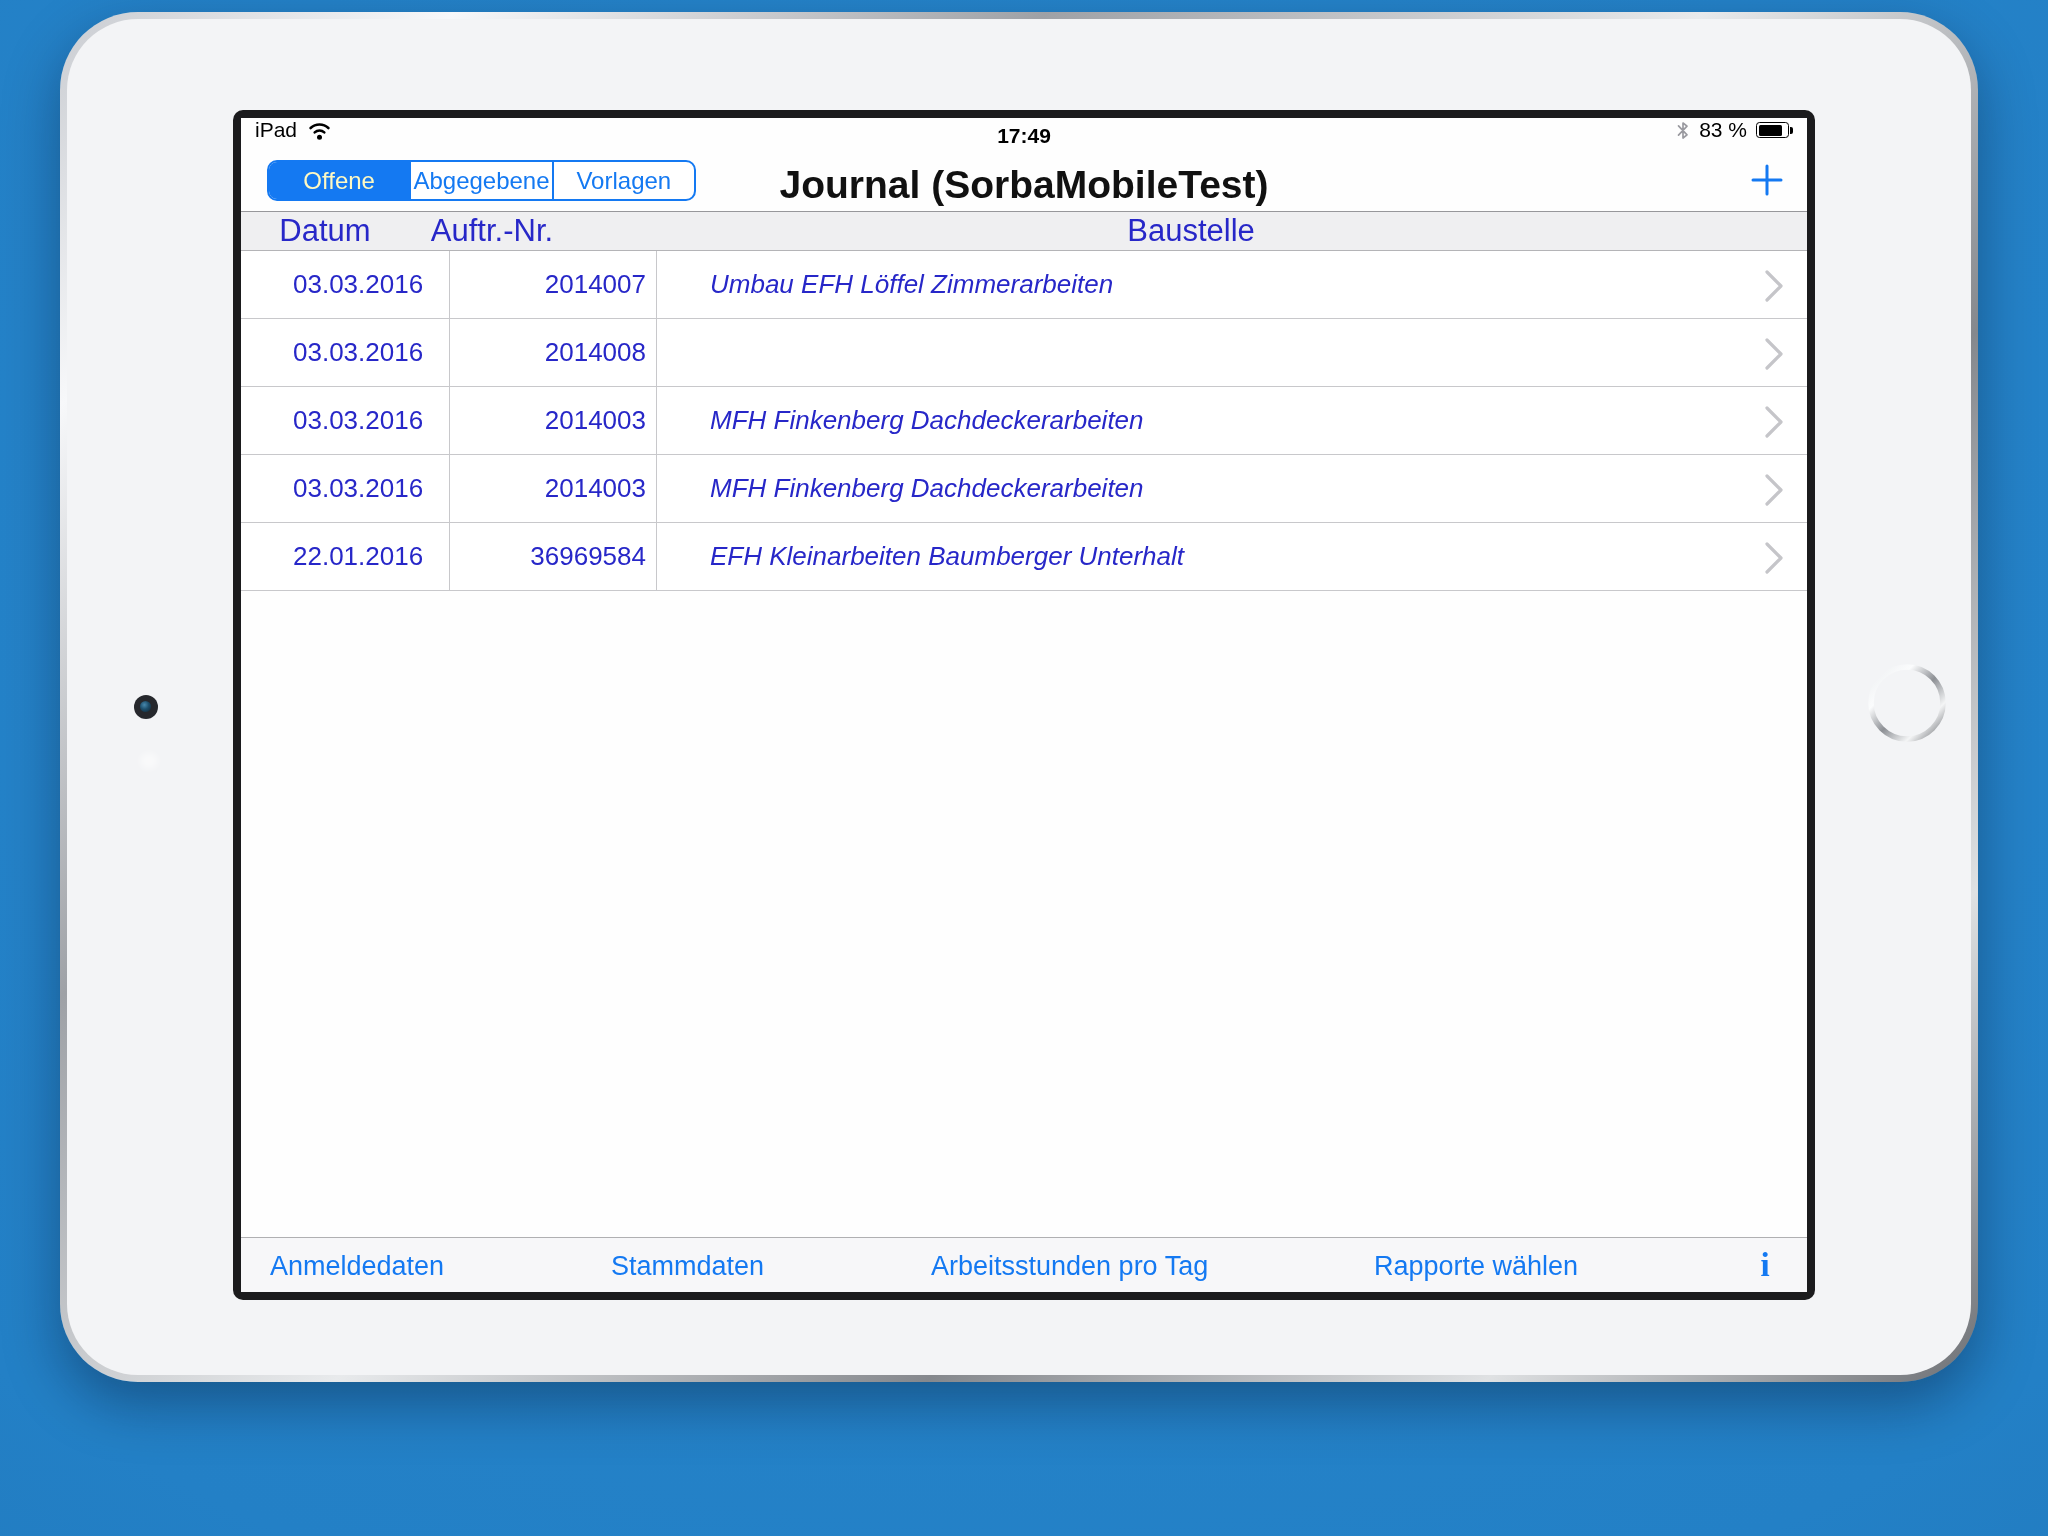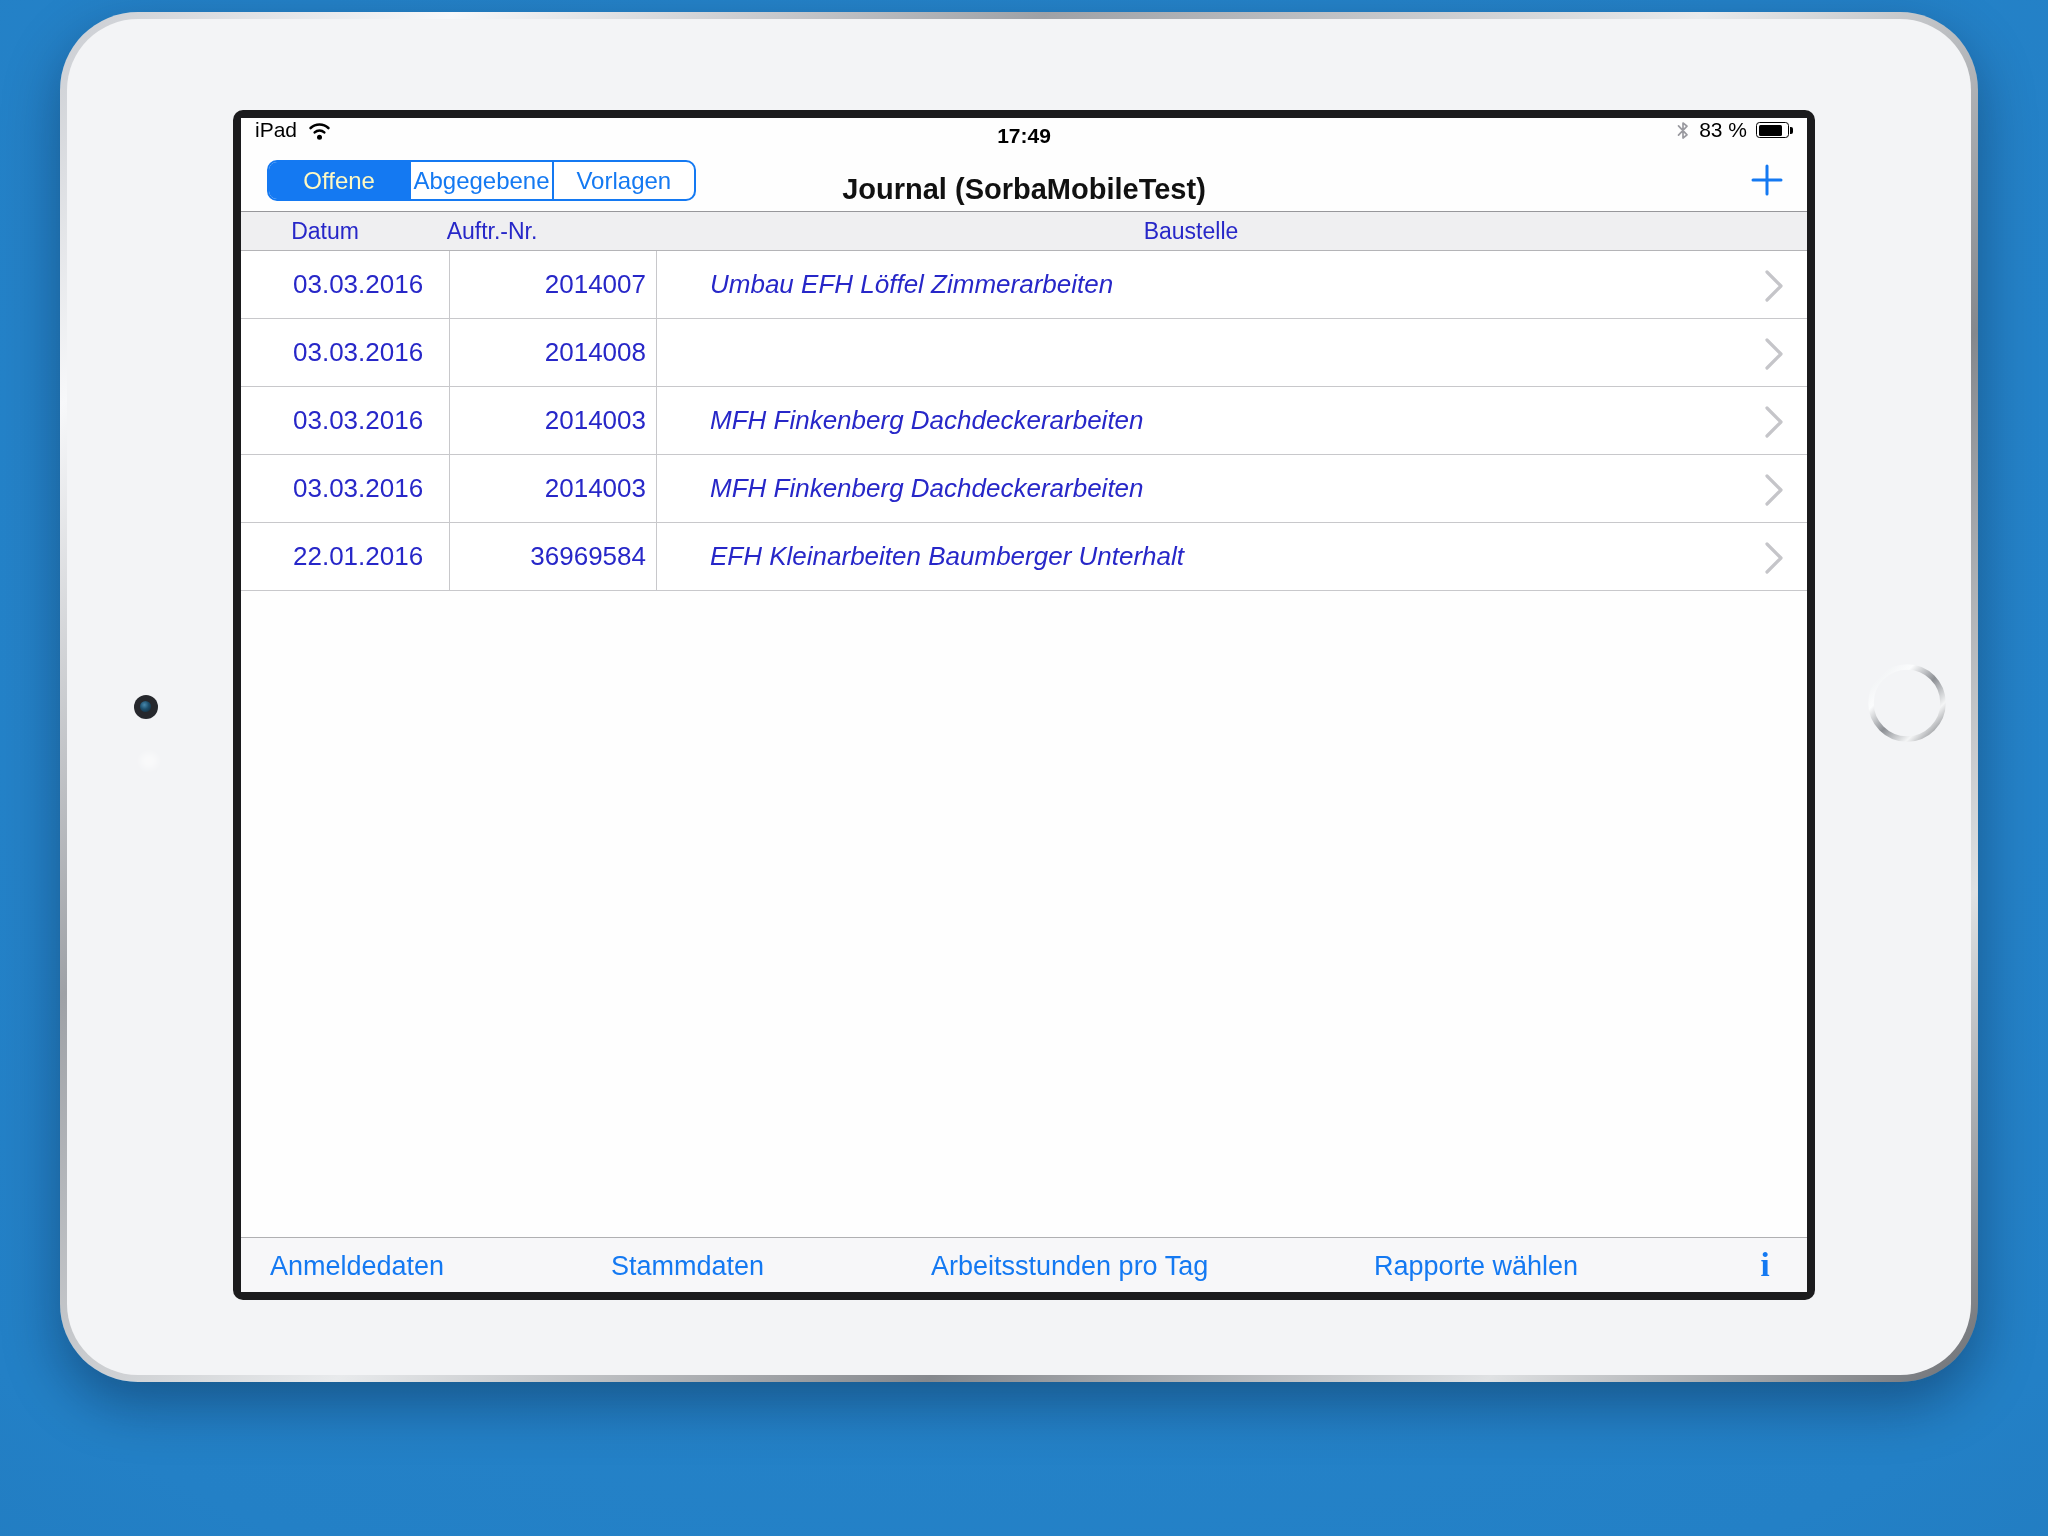--- a/index.html
+++ b/index.html
@@ -67,35 +67,35 @@
     display:flex; border:2px solid var(--accent); border-radius:10px; overflow:hidden;
     background:#fff;
   }
   .segment {
     flex:1; display:flex; align-items:center; justify-content:center;
     font-size:24px; color:var(--accent); cursor:default;
   }
   .segment + .segment { border-left:2px solid var(--accent); }
   .segment.selected { background:var(--accent); color:#fef9c3; }
   .nav-title {
-    position:absolute; left:0; right:0; top:19px; text-align:center;
-    font-size:29px; font-weight:700; color:#111;
+    position:absolute; left:0; right:0; top:9px; text-align:center;
+    font-size:39px; font-weight:700; color:#111;
   }
   .add-button {
     position:absolute; left:1504px; top:4px; width:44px; height:44px;
     display:flex; align-items:center; justify-content:center;
   }
 
   
   :root { --accent:#1479f2; --tbl-blue:#2727c8; --grid:#c8c8cb; }
   .table { position:absolute; left:0; top:93px; width:100%; }
   .thead {
     display:flex; height:40px; background:#efeff1;
     border-top:1px solid #97979b; border-bottom:1px solid #b4b4b7;
-    font-size:23px; color:var(--tbl-blue);
+    font-size:31px; color:var(--tbl-blue);
   }
   .th { display:flex; align-items:center; justify-content:center; }
   .col-datum { width:168px; }
   .col-auftr { width:166px; }
   .col-baustelle { flex:1; }
   .trow {
     display:flex; height:68px; background:#fff; border-bottom:1px solid var(--grid);
     font-size:26px; color:var(--tbl-blue); position:relative;
   }
   .td { display:flex; align-items:center;margin-left:41px; }

